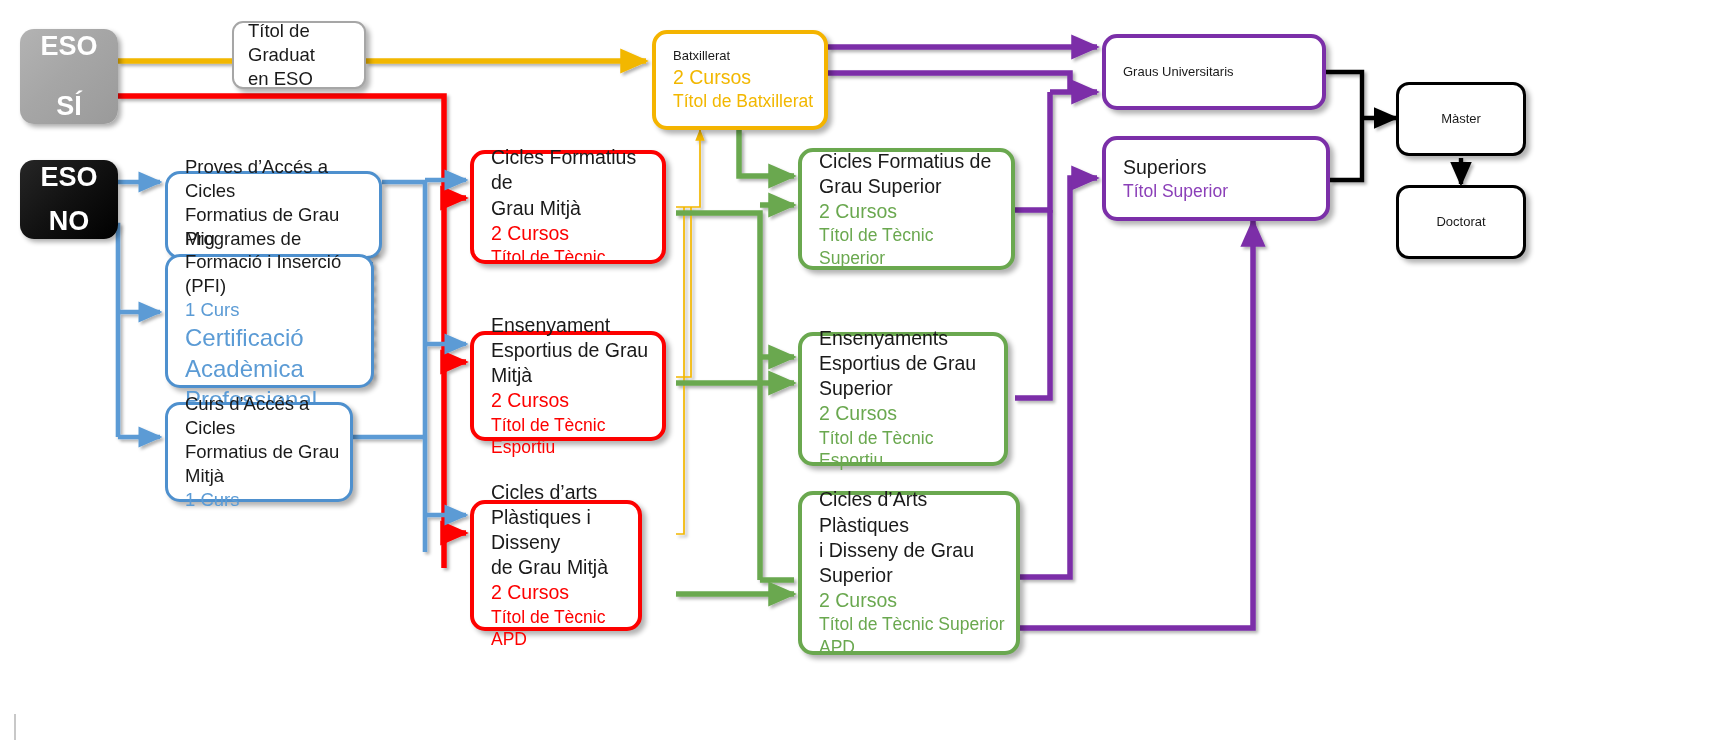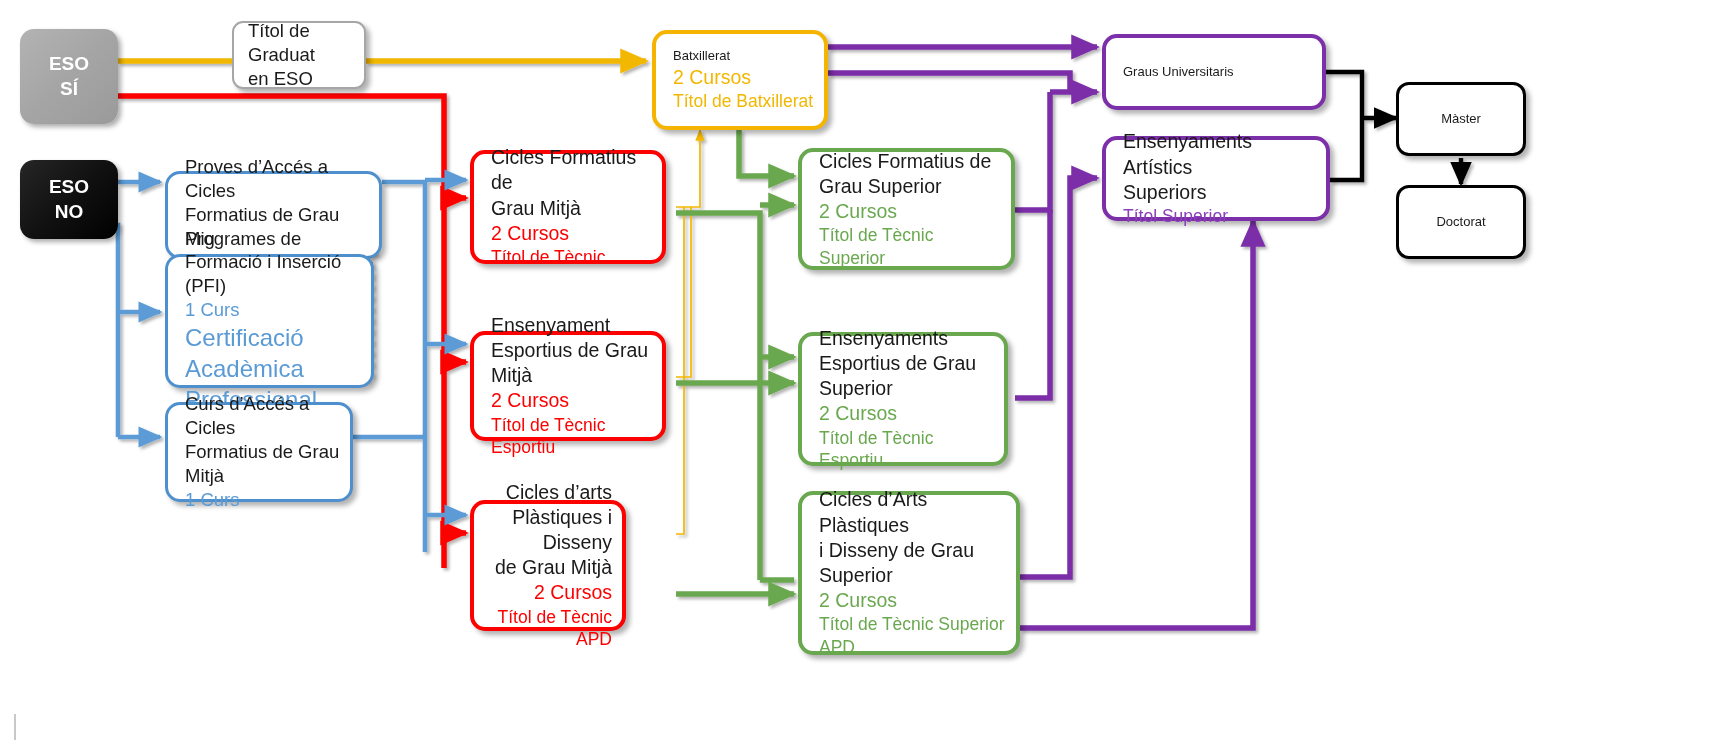--- a/index.html
+++ b/index.html
@@ -41,24 +41,24 @@
   }
 
   
   .pill {
     position: absolute;
     box-sizing: border-box;
     border-radius: 14px;
     display: flex;
     flex-direction: column;
     align-items: center;
-    justify-content: center;
+    justify-content: space-between;
     color: #ffffff;
     font-weight: bold;
-    font-size: 19px;
+    font-size: 27px;
     line-height: 1.30;
     z-index: 4;
     box-shadow: 3px 3px 5px rgba(0,0,0,0.33);
   }
   .pill.grey {
     background: linear-gradient(135deg,#b3b3b3 0%,#a6a6a6 45%,#9a9a9a 100%);
   }
   .pill.black {
     background: linear-gradient(135deg,#262626 0%,#111111 50%,#000000 100%);
   }
@@ -239,21 +239,21 @@
   </div>
 
   <div class="node rbox red" style="left:470px; top:331px; width:196px; height:110px;">
     <span class="ttl t19">Ensenyament</span>
     <span class="ttl t19">Esportius de Grau</span>
     <span class="ttl t19">Mitjà</span>
     <span class="sub t19 c-red">2 Cursos</span>
     <span class="sub s17 c-red">Títol de Tècnic  Esportiu</span>
   </div>
 
-  <div class="node rbox red" style="left:470px; top:500px; width:156px; height:131px;text-align:right;">
+  <div class="node rbox red" style="left:470px; top:500px; width:172px; height:131px;">
     <span class="ttl t19">Cicles d’arts</span>
     <span class="ttl t19">Plàstiques i Disseny</span>
     <span class="ttl t19">de Grau Mitjà</span>
     <span class="sub t19 c-red">2 Cursos</span>
     <span class="sub s17 c-red">Títol de Tècnic  APD</span>
   </div>
 
   <div class="node rbox green" style="left:798px; top:148px; width:217px; height:122px;">
     <span class="ttl t19">Cicles Formatius de</span>
     <span class="ttl t19">Grau Superior</span>
@@ -275,21 +275,20 @@
     <span class="ttl t19">Superior</span>
     <span class="sub t19 c-green">2 Cursos</span>
     <span class="sub s17 c-green">Títol de Tècnic Superior APD</span>
   </div>
 
   <div class="node rbox purple" style="left:1102px; top:34px; width:224px; height:76px;">
     <span class="ttl t20">Graus Universitaris</span>
   </div>
 
   <div class="node rbox purple" style="left:1102px; top:136px; width:228px; height:85px;">
-    <span class="ttl t19">Ensenyaments Artístics</span>
     <span class="ttl t19">Superiors</span>
     <span class="sub s17 c-purple">Títol Superior</span>
   </div>
 
   <div class="node rbox blackb mid" style="left:1396px; top:82px; width:130px; height:74px; align-items:center; padding:0;">
     <span class="ttl t20">Màster</span>
   </div>
 
   <div class="node rbox blackb mid" style="left:1396px; top:185px; width:130px; height:74px; align-items:center; padding:0;">
     <span class="ttl t20">Doctorat</span>

